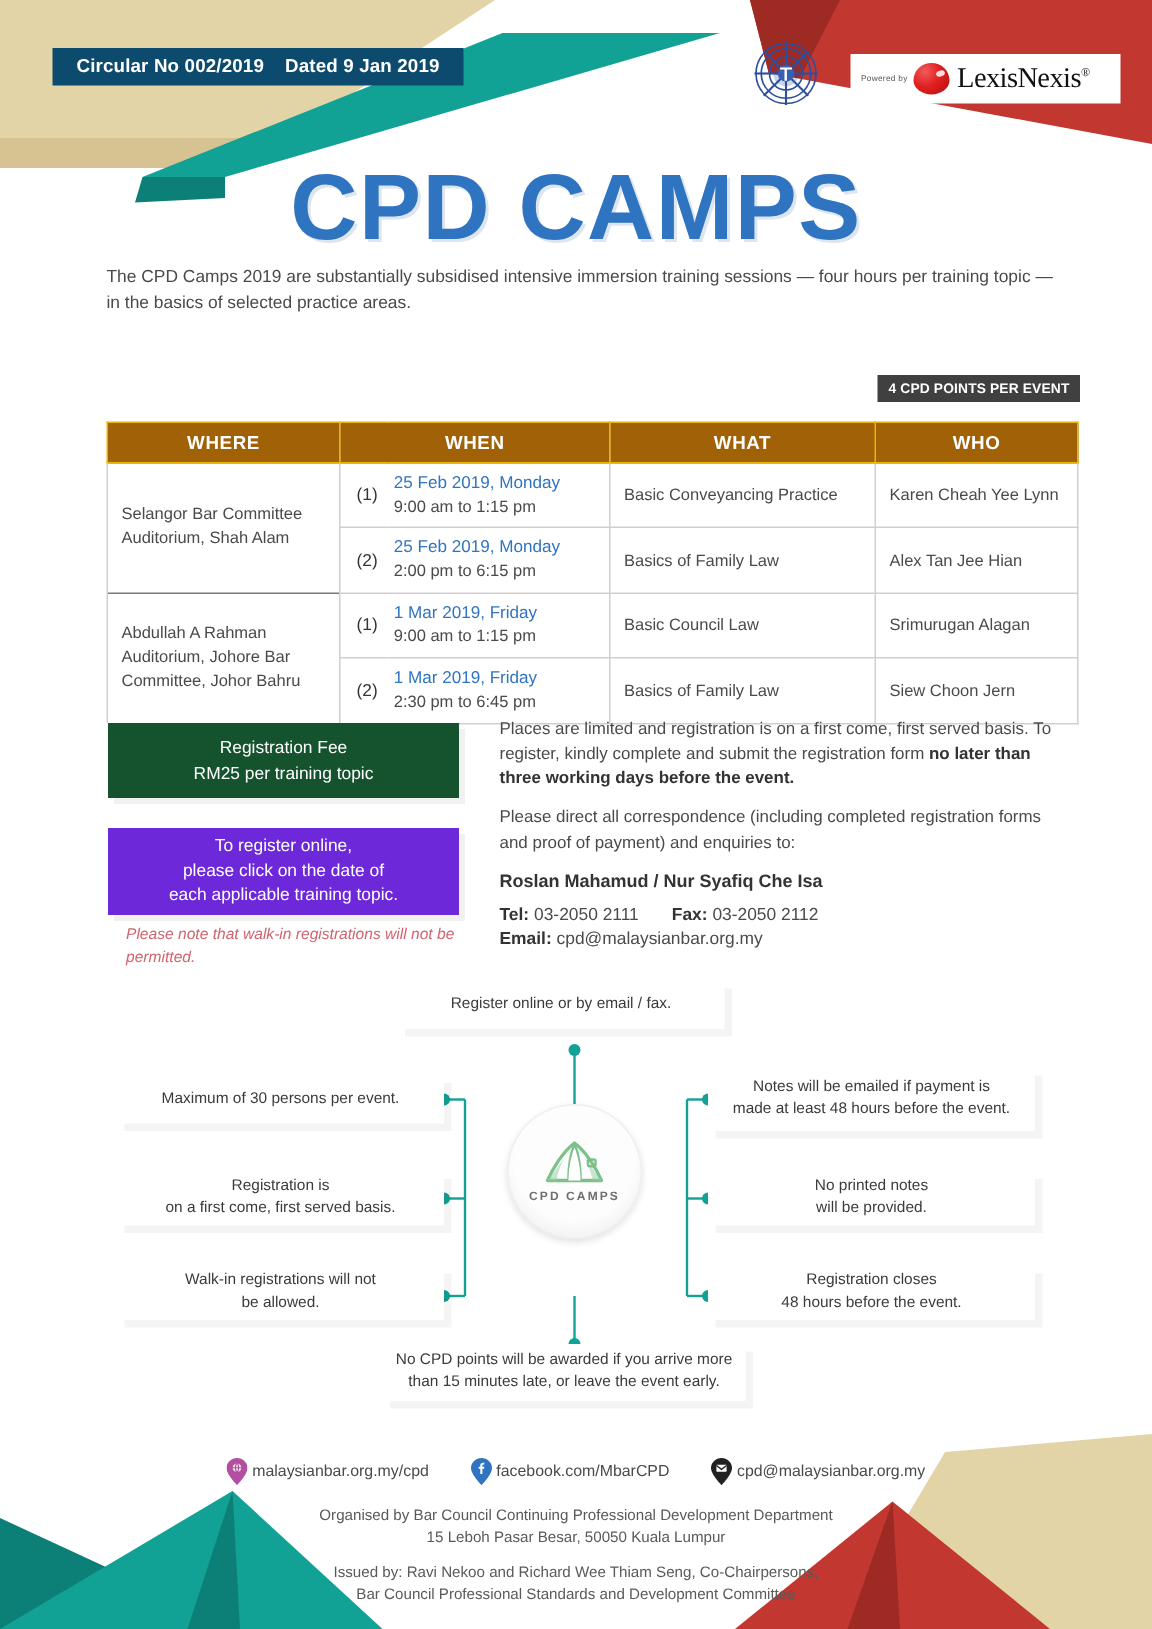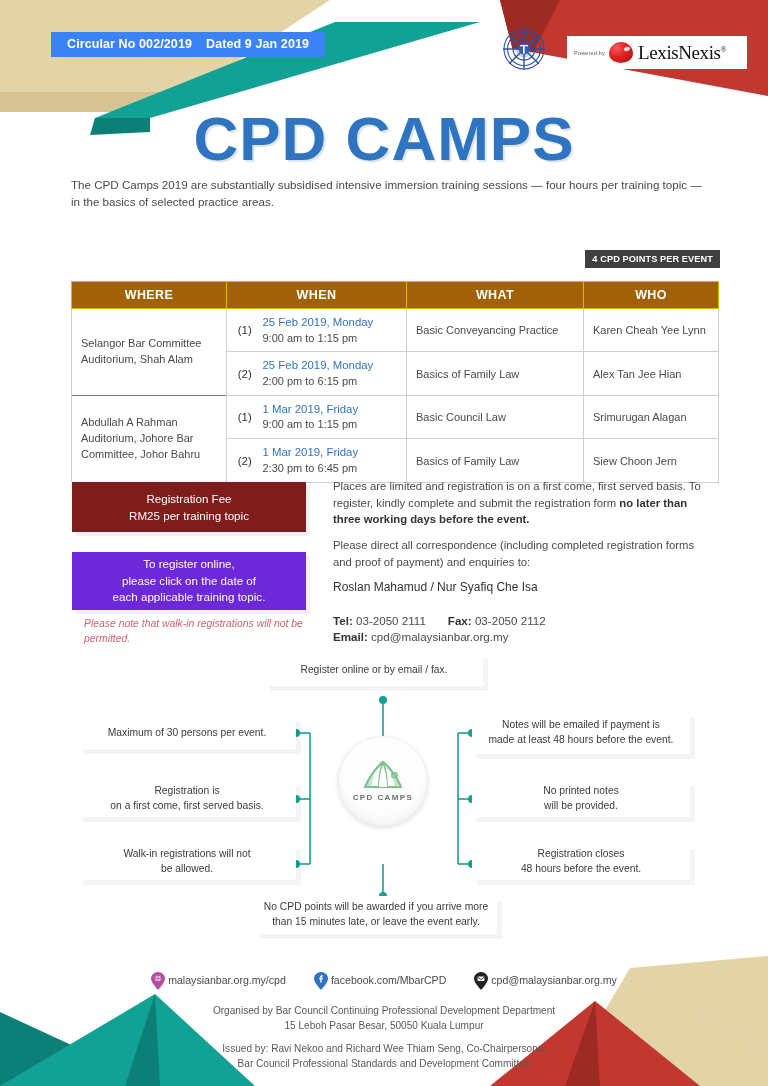--- a/index.html
+++ b/index.html
@@ -13,24 +13,24 @@
   }
   .page { position:relative; width:768px; height:1086px; background:#fff; overflow:hidden; }
 
   
   .hdr { position:absolute; top:0; left:0; width:768px; height:175px; overflow:hidden; }
   .hdr svg { display:block; }
 
   
   .circular-bar {
     position:absolute; left:35px; top:32px;
-    background:#3b82f6; color:#ffffff;
+    background:#0c4a6e; color:#ffffff;
     padding:5px 16px 6px 16px;
     font-size:12.5px; font-weight:bold; letter-spacing:.1px;
-    white-space:nowrap; z-index:6;margin-left:16px;
+    white-space:nowrap; z-index:6;
   }
   .circular-bar .gap { display:inline-block; width:14px; }
 
   
   .seal { position:absolute; left:500px; top:24px; width:48px; height:50px; z-index:7; }
 
   
   .lexis {
     position:absolute; left:567px; top:36px; width:180px; height:33px;
     background:#ffffff; z-index:7;
@@ -83,40 +83,40 @@
   .tbl .c-when { width:148px; border-left:none; padding:6px 6px 6px 4px; line-height:1.36; }
   .tbl .c-when .d { color:#2f74c0; font-size:11.4px; }
   .tbl .c-when .t { color:#4a4a4a; font-size:11px; }
   .tbl .c-what { width:177px; padding:6px 9px; }
   .tbl .c-who { padding:6px 9px; }
   .tbl td.nb-b { border-bottom:none; }
 
   
   .box-fee, .box-reg { position:absolute; z-index:5; color:#fff; text-align:center; }
   .box-fee {
-    left:72px; top:482px; width:234px; height:50px; background:#7f1d1d;
+    left:72px; top:482px; width:234px; height:50px; background:#14532d;
     font-size:11.6px; line-height:1.5; display:flex; flex-direction:column;
     justify-content:center; box-shadow:4px 4px 0 rgba(0,0,0,.055);
   }
   .box-reg {
     left:72px; top:552px; width:234px; height:58px; background:#6d28d9;
     font-size:11.6px; line-height:1.45; display:flex; flex-direction:column;
     justify-content:center; box-shadow:4px 4px 0 rgba(0,0,0,.055);
   }
   .walkin {
     position:absolute; left:84px; top:617px; width:230px; z-index:5;
     font-size:10.4px; font-style:italic; color:#d0636e; line-height:1.4;
   }
 
   
   .rcol { position:absolute; left:333px; top:478px; width:380px; z-index:5; }
   .rcol p { font-size:11.3px; line-height:1.48; color:#4a4a4a; margin-bottom:9px; }
   .rcol p b { color:#333; }
   .rcol .contact { margin-top:4px; }
-  .rcol .cname { font-size:12px; font-weight:normal; color:#333; margin-bottom:19px; }
+  .rcol .cname { font-size:12px; font-weight:bold; color:#333; margin-bottom:8px; }
   .rcol .cline { font-size:11.6px; color:#4a4a4a; line-height:1.45; }
   .rcol .cline b { color:#333; }
   .rcol .cline .gap { display:inline-block; width:22px; }
 
   
   .diagram { position:absolute; left:0; top:648px; width:768px; height:300px; z-index:5; }
   .dbox {
     position:absolute; background:#ffffff;
     box-shadow:5px 5px 0 rgba(0,0,0,.045);
     font-size:10.3px; line-height:1.42; color:#3b3b3b;

